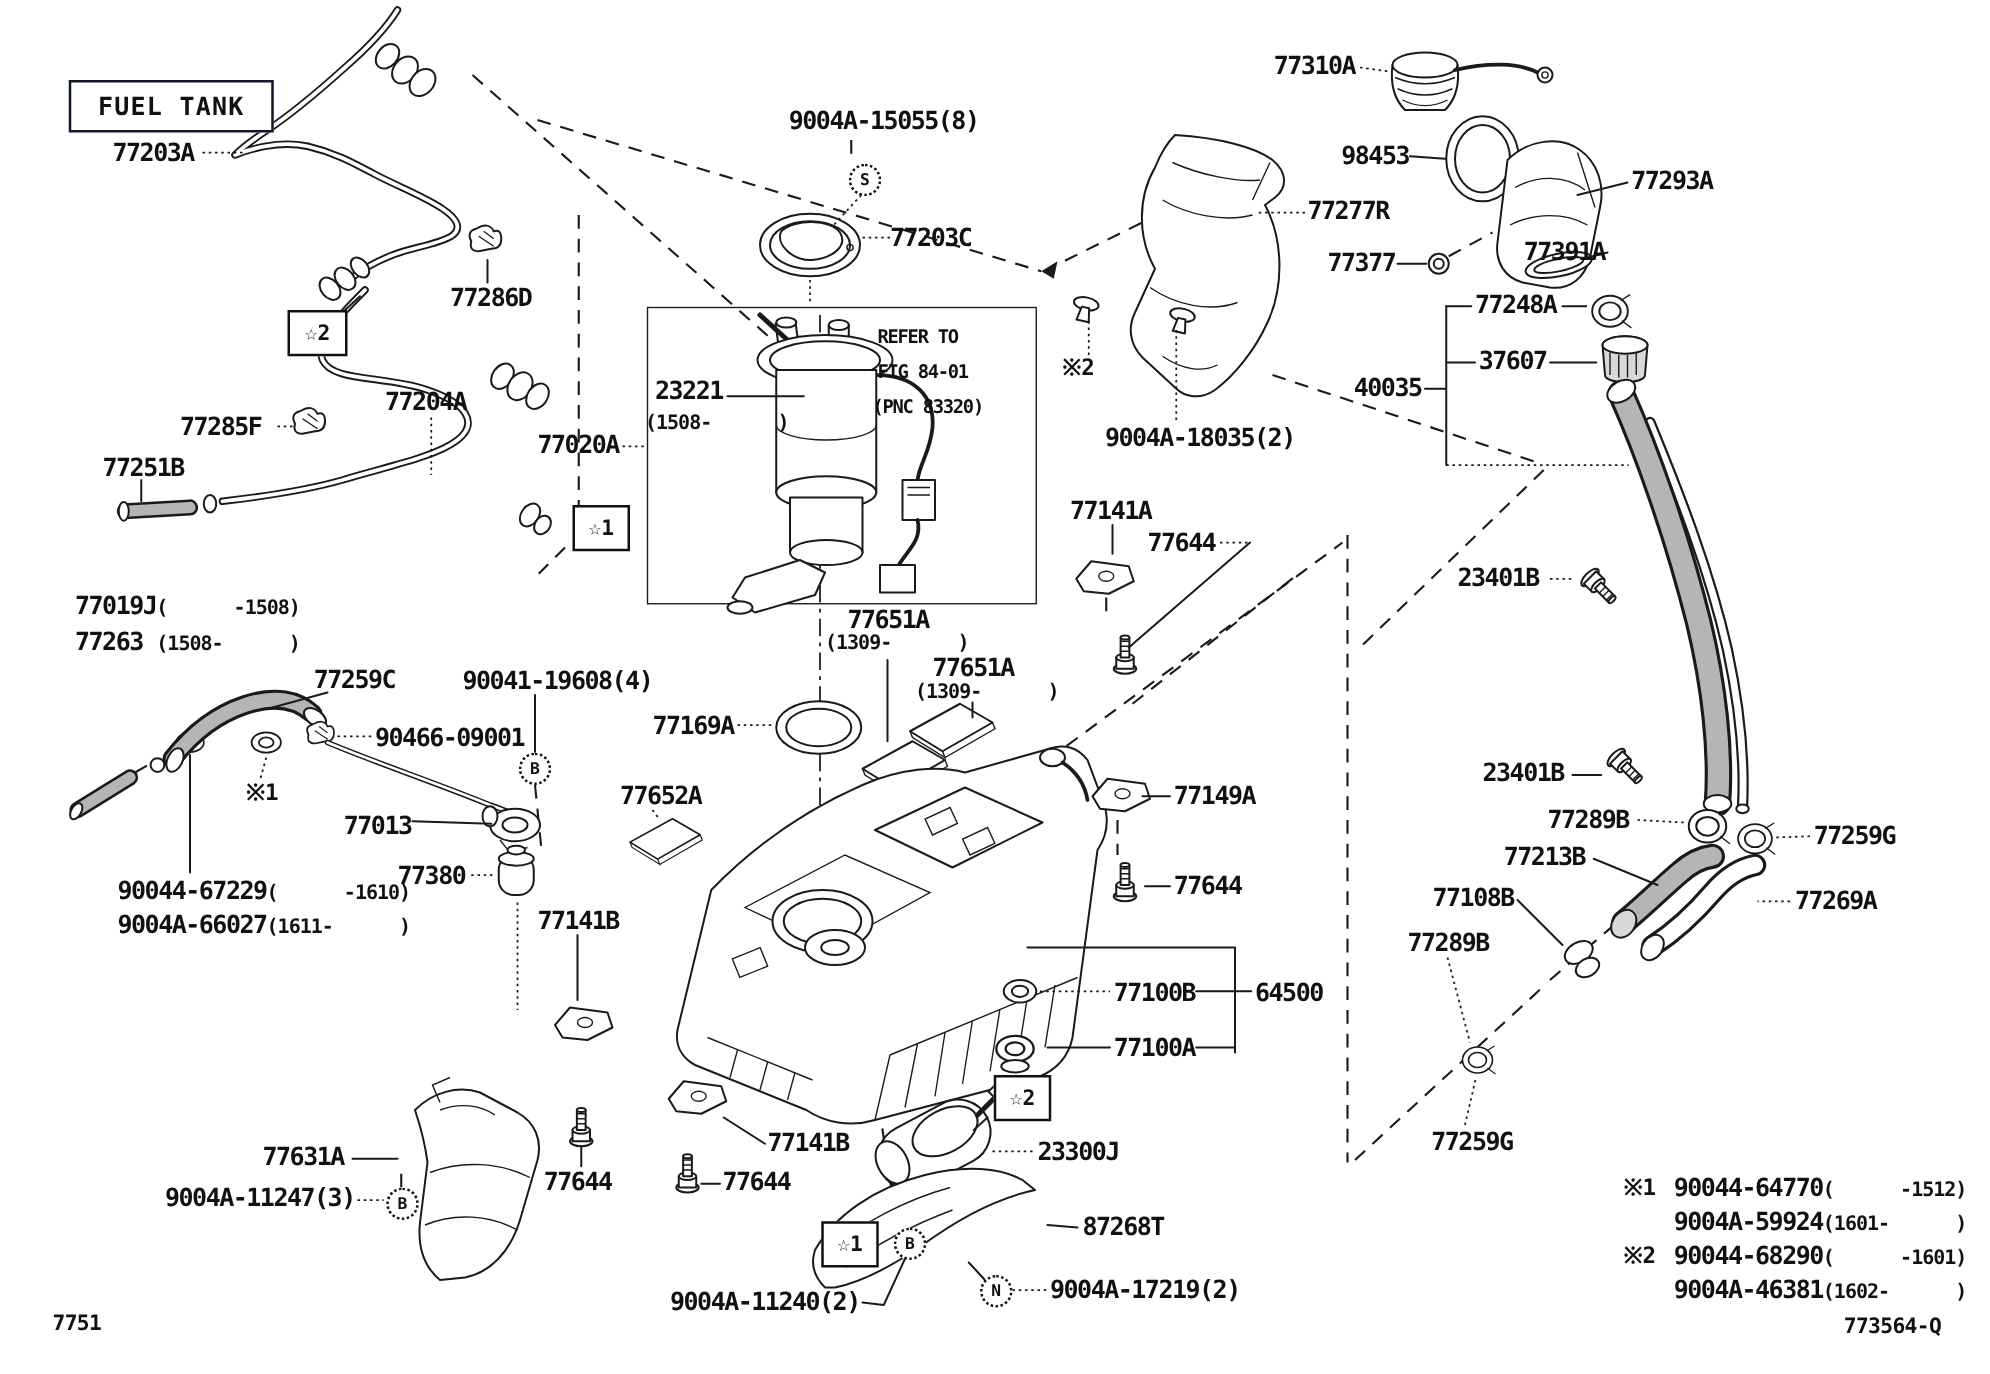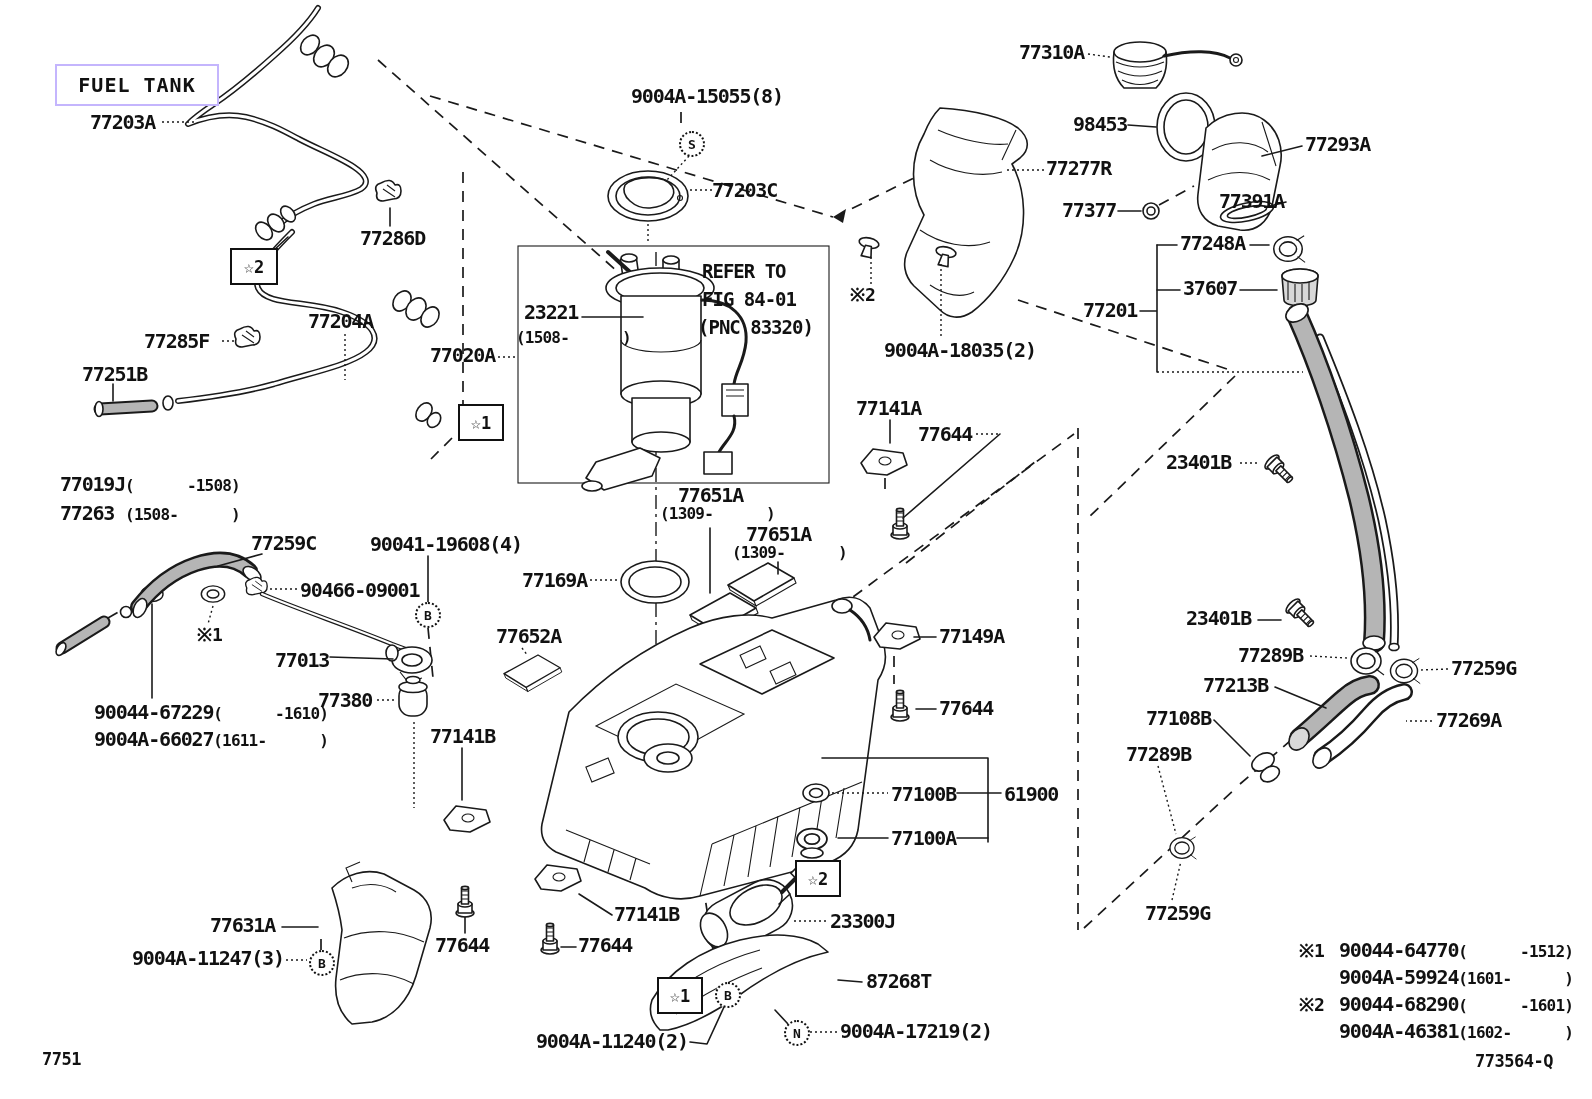--- a/index.html
+++ b/index.html
@@ -17,31 +17,31 @@
   .partg { fill:#d8d8d8; stroke:#1a1a1a; stroke-width:1.6; stroke-linejoin:round; }
   .tubeO { stroke:#1a1a1a; fill:none; stroke-linecap:round; stroke-linejoin:round; }
   .tubeI { stroke:#fff; fill:none; stroke-linecap:round; stroke-linejoin:round; }
   .tubeG { stroke:#b5b5b5; fill:none; stroke-linecap:round; stroke-linejoin:round; }
 
   
   .pl   { position:absolute; font-weight:bold; font-size:20px; letter-spacing:-1.2px;
           white-space:pre; line-height:1.05; }
   .rng  { font-size:16px; letter-spacing:-0.8px; font-weight:bold; }
   div.rng { position:absolute; white-space:pre; line-height:1; }
-  .note { position:absolute; font-size:19px; font-weight:bold; letter-spacing:-1px;
+  .note { position:absolute; font-size:15px; font-weight:bold; letter-spacing:-1px;
           white-space:pre; line-height:1; }
   .box  { position:absolute; border:2px solid #111; background:#fff; display:flex;
           align-items:center; justify-content:center; font-weight:bold; font-size:17px; }
   .circ { position:absolute; width:22px; height:22px; border:2px dotted #111; border-radius:50%;
           background:#fff; display:flex; align-items:center; justify-content:center;
           font-size:13px; font-weight:bold; }
   .refmark { position:absolute; font-size:18px; font-weight:bold; white-space:pre; line-height:1; }
   .corner  { position:absolute; font-size:17px; font-weight:bold; letter-spacing:-0.5px; }
   .title-box { position:absolute; left:55px; top:64px; width:160px; height:38px;
-          border:2px solid #c4b5fd; background:#fff; display:flex; align-items:center;
+          border:2px solid #0f172a; background:#fff; display:flex; align-items:center;
           justify-content:center; font-size:20px; font-weight:bold; letter-spacing:1px; }
 </style>
 </head>
 <body>
 
 <div id="canvas">
 
 <svg class="art" width="1592" height="1099" viewBox="0 0 1592 1099">
   <defs>
     <g id="bolt">
@@ -419,38 +419,38 @@
 <div class="rng" style="left:732px;top:545px">(1309-      )</div>
 
 <div class="pl" style="left:1019px;top:42px">77310A</div>
 <div class="pl" style="left:1073px;top:114px">98453</div>
 <div class="pl" style="left:1305px;top:134px">77293A</div>
 <div class="pl" style="left:1046px;top:158px">77277R</div>
 <div class="pl" style="left:1062px;top:200px">77377</div>
 <div class="pl" style="left:1219px;top:191px">77391A</div>
 <div class="pl" style="left:1180px;top:233px">77248A</div>
 <div class="pl" style="left:1183px;top:278px">37607</div>
-<div class="pl" style="left:1083px;top:300px">77201</div>
+<div class="pl" style="left:1083px;top:300px">40035</div>
 <div class="pl" style="left:884px;top:340px">9004A-18035(2)</div>
 <div class="pl" style="left:856px;top:398px">77141A</div>
 <div class="pl" style="left:918px;top:424px">77644</div>
 <div class="pl" style="left:1166px;top:452px">23401B</div>
 <div class="pl" style="left:1186px;top:608px">23401B</div>
 <div class="pl" style="left:1238px;top:645px">77289B</div>
 <div class="pl" style="left:1451px;top:658px">77259G</div>
 <div class="pl" style="left:1203px;top:675px">77213B</div>
 <div class="pl" style="left:1436px;top:710px">77269A</div>
 <div class="pl" style="left:1146px;top:708px">77108B</div>
 <div class="pl" style="left:1126px;top:744px">77289B</div>
 <div class="pl" style="left:1145px;top:903px">77259G</div>
 
 <div class="pl" style="left:939px;top:626px">77149A</div>
 <div class="pl" style="left:939px;top:698px">77644</div>
 <div class="pl" style="left:891px;top:784px">77100B</div>
-<div class="pl" style="left:1004px;top:784px">61900</div>
+<div class="pl" style="left:1004px;top:784px">64500</div>
 <div class="pl" style="left:891px;top:828px">77100A</div>
 
 <div class="pl" style="left:830px;top:911px">23300J</div>
 <div class="pl" style="left:866px;top:971px">87268T</div>
 <div class="pl" style="left:210px;top:915px">77631A</div>
 <div class="pl" style="left:132px;top:948px">9004A-11247(3)</div>
 <div class="pl" style="left:435px;top:935px">77644</div>
 <div class="pl" style="left:578px;top:935px">77644</div>
 <div class="pl" style="left:614px;top:904px">77141B</div>
 <div class="pl" style="left:536px;top:1031px">9004A-11240(2)</div>

